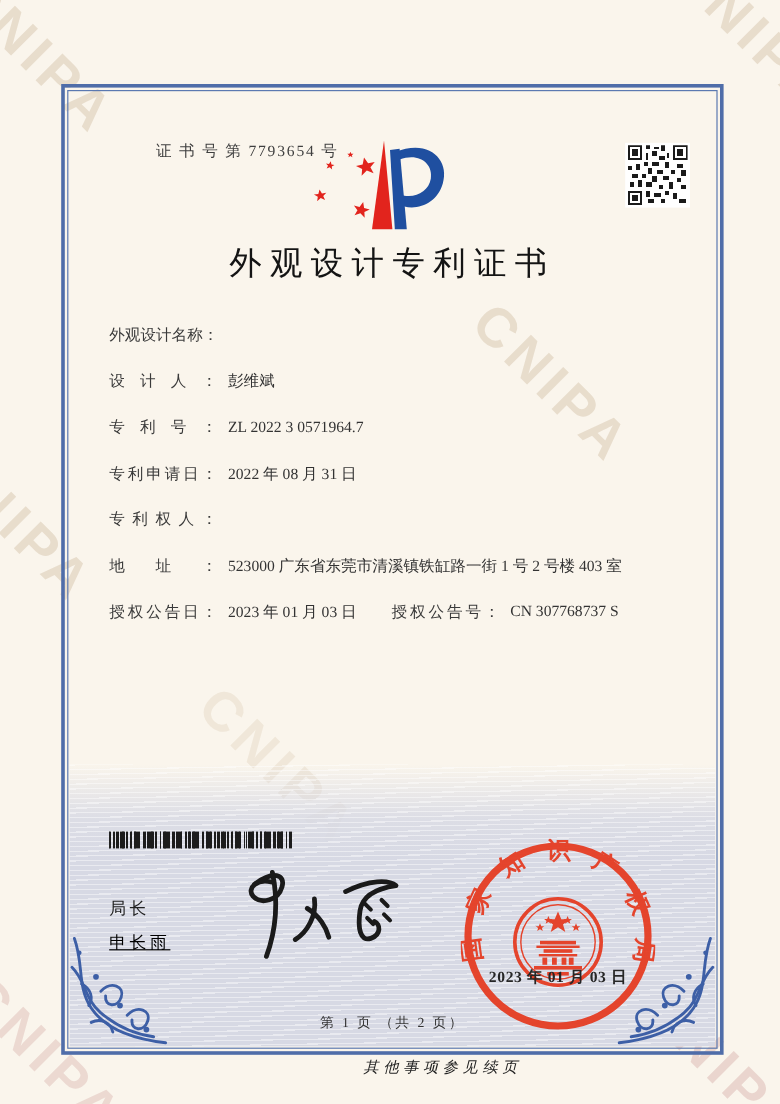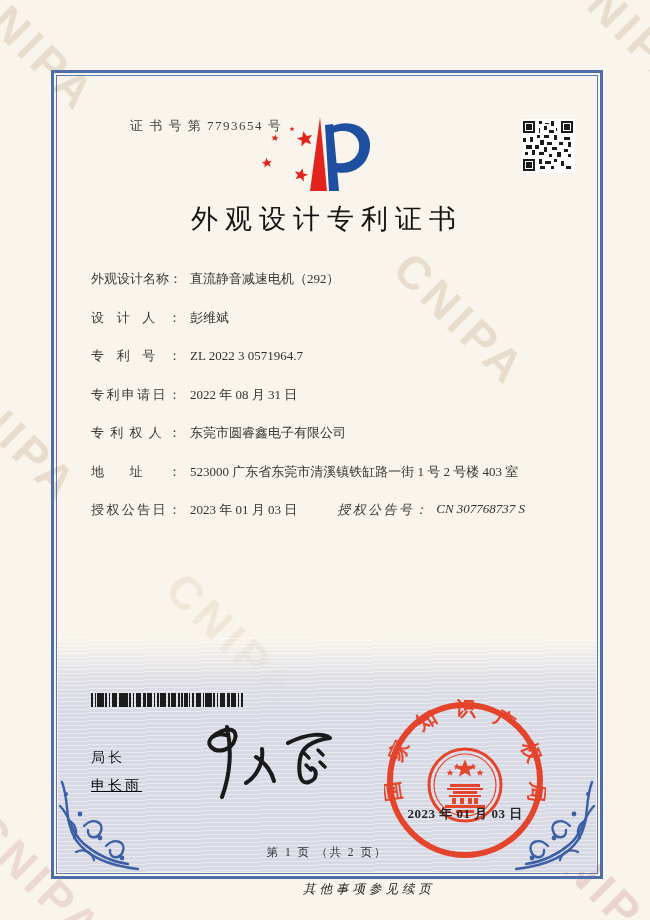--- a/index.html
+++ b/index.html
@@ -67,21 +67,21 @@
 
   .fields{position:absolute;left:37px;right:26px;top:187px;}
   .field-row{height:38.5px;display:flex;align-items:center;font-size:13px;color:#3a3a3a;white-space:nowrap;}
   .field-label{
     display:inline-block;width:90px;
     text-align:justify;text-align-last:justify;
     letter-spacing:0;
   }
   .field-value{margin-left:9px;color:#333;}
   .field-group{display:flex;align-items:flex-start;}
-  .field-group + .field-group{margin-left:40px;font-style:italic;}
+  .field-group + .field-group{margin-left:29px;}
 
   .paragraphs{
     position:absolute;left:29px;top:458px;width:496px;
     font-size:13.2px;font-style:italic;line-height:26px;
     text-align:justify;color:#2b2b2b;
   }
   .paragraphs p{margin:0;text-indent:2em;}
 
   .barcode{
     position:absolute;left:37px;top:620px;width:153px;height:14px;
@@ -196,37 +196,35 @@
           <rect x="16" y="26" width="2" height="2"></rect>
           <rect x="25" y="26" width="3" height="2"></rect>
       </svg>
     </div>
 
     <div class="title">外观设计专利证书</div>
 
     <div class="fields">
       <div class="field-row">
         <span class="field-label">外观设计名称：</span>
-        <span class="field-value">直流静音减速电机（292）</span>
       </div>
       <div class="field-row">
         <span class="field-label">设计人：</span>
         <span class="field-value">彭维斌</span>
       </div>
       <div class="field-row">
         <span class="field-label">专利号：</span>
         <span class="field-value">ZL 2022 3 0571964.7</span>
       </div>
       <div class="field-row">
         <span class="field-label">专利申请日：</span>
         <span class="field-value">2022 年 08 月 31 日</span>
       </div>
       <div class="field-row">
         <span class="field-label">专利权人：</span>
-        <span class="field-value">东莞市圆睿鑫电子有限公司</span>
       </div>
       <div class="field-row">
         <span class="field-label">地址：</span>
         <span class="field-value">523000 广东省东莞市清溪镇铁缸路一街 1 号 2 号楼 403 室</span>
       </div>
       <div class="field-row">
         <span class="field-group">
           <span class="field-label">授权公告日：</span>
           <span class="field-value">2023 年 01 月 03 日</span>
         </span>

